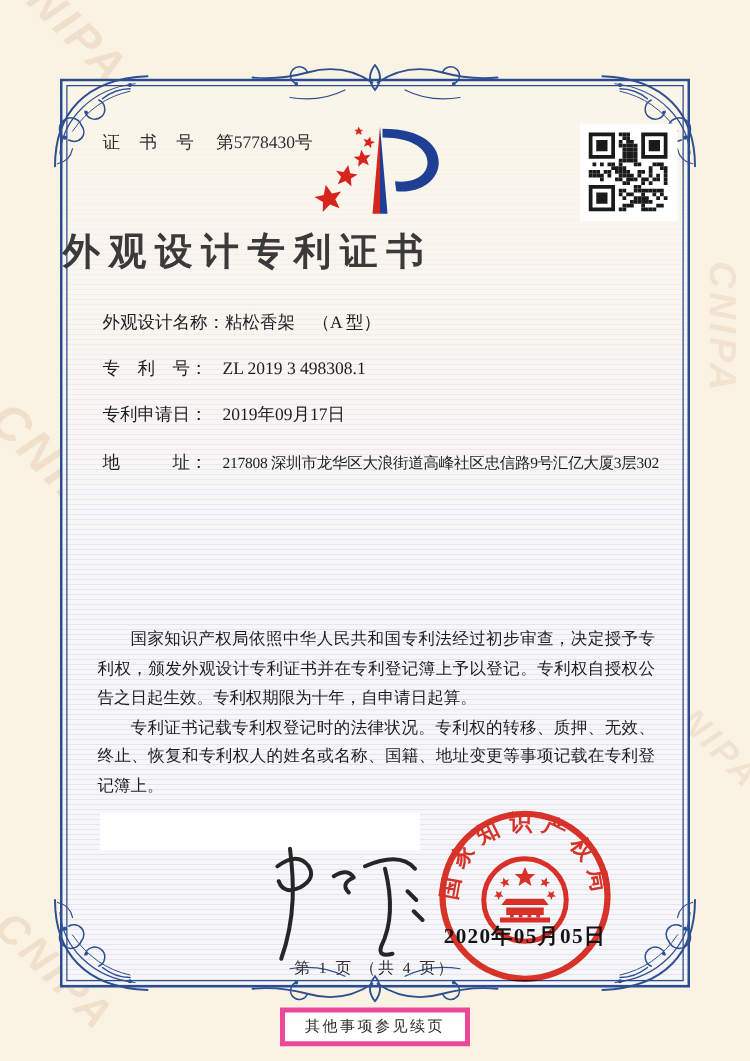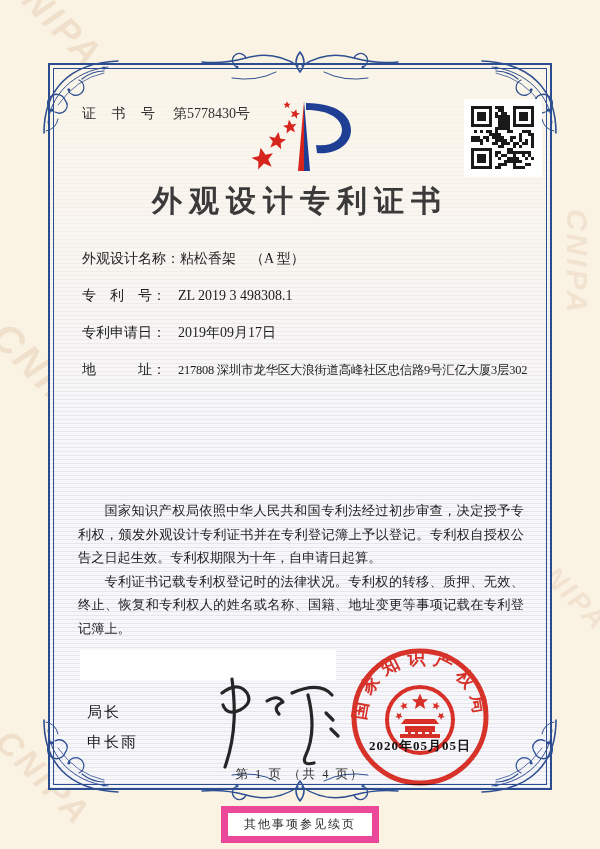--- a/index.html
+++ b/index.html
@@ -60,21 +60,21 @@
   .qr-pad{
     position:absolute;left:414px;top:34px;width:78px;height:78px;background:#ffffff;z-index:4;
   }
   .qr{position:absolute;left:7px;top:7px;width:63px;height:63px;background:#fff;}
   .qr span{position:absolute;width:3px;height:3px;background:#1a1a1a;}
   .finder{position:absolute;width:21px;height:21px;box-sizing:border-box;border:3px solid #1a1a1a;}
   .finder::after{content:'';position:absolute;left:3px;top:3px;width:9px;height:9px;background:#1a1a1a;}
   .f-tl{left:0;top:0;} .f-tr{right:0;top:0;} .f-bl{left:0;bottom:0;}
 
   .title{
-    position:absolute;left:0;top:116px;width:100%;text-align:center;
+    position:absolute;left:0;top:116px;width:100%;
     font-size:30px;font-weight:bold;letter-spacing:7px;color:#3a3a3a;z-index:4;
   }
 
   
   .fields{position:absolute;left:32px;top:183px;width:438px;z-index:4;font-size:14px;color:#1d1d1d;}
   .frow{margin-bottom:15px;line-height:22px;white-space:nowrap;}
   .frow .lab{display:inline-block;min-width:96px;}
   .frow.addr .val{font-size:12.4px;letter-spacing:-0.2px;}
   .grant{display:flex;}
   .grant .g2{margin-left:36px;}
@@ -90,31 +90,31 @@
 
   
   .sig-block{position:absolute;left:37px;top:638px;z-index:5;font-size:15px;color:#191919;letter-spacing:2px;}
   .sig-block div{margin-bottom:11px;}
   .sig-hand{position:absolute;left:142px;top:606px;z-index:5;}
 
   
   .seal{position:absolute;left:295px;top:577px;z-index:5;opacity:0.92;mix-blend-mode:multiply;}
   .seal-date{
     position:absolute;left:295px;top:672px;width:150px;text-align:center;z-index:6;
-    font-size:13px;font-weight:bold;color:#141414;letter-spacing:1px;white-space:nowrap;
+    font-size:17px;font-weight:bold;color:#141414;letter-spacing:1px;white-space:nowrap;
   }
 
   .page-num{
     position:absolute;left:0;bottom:5px;width:100%;text-align:center;z-index:4;
     font-size:12.5px;color:#2b2b2b;letter-spacing:2px;
   }
 
   .foot-note{
     position:absolute;left:50%;top:806px;transform:translateX(-50%);z-index:3;
-    background:#ffffff;border:7px solid #ec4899;padding:3px 16px;
+    background:#ffffff;border:4px solid #ec4899;padding:3px 16px;
     font-size:12px;color:#2b2b2b;letter-spacing:2px;white-space:nowrap;
   }
 </style>
 </head>
 <body>
 
 <svg width="0" height="0" style="position:absolute" aria-hidden="true">
   <defs>
     <path id="star5" d="M0,-10 L2.9,-3.2 L9.5,-3.2 L4.4,1.3 L6,8.1 L0,4.1 L-6,8.1 L-4.4,1.3 L-9.5,-3.2 L-2.9,-3.2 Z"></path>
     <symbol id="orn-corner" viewBox="0 0 84 84">
@@ -359,24 +359,20 @@
       </div>
     </div>
 
     <div class="paras">
       <p>国家知识产权局依照中华人民共和国专利法经过初步审查，决定授予专利权，颁发外观设计专利证书并在专利登记簿上予以登记。专利权自授权公告之日起生效。专利权期限为十年，自申请日起算。</p>
       <p>专利证书记载专利权登记时的法律状况。专利权的转移、质押、无效、终止、恢复和专利权人的姓名或名称、国籍、地址变更等事项记载在专利登记簿上。</p>
     </div>
 
     <div class="sticker"></div>
 
-    <div class="sig-block">
-      <div>局长</div>
-      <div>申长雨</div>
-    </div>
 
     <svg class="sig-hand" width="170" height="105" viewBox="0 0 170 105">
       <g fill="none" stroke="#151515" stroke-width="3.2" stroke-linecap="round" stroke-linejoin="round" opacity="0.92">
         <path d="M30,22 q16,-12 25,0 q6,10 -7,17 q-13,6 -17,-5"></path>
         <path d="M40,8 C43,32 45,62 33,96"></path>
         <path d="M75,30 q11,-7 16,1 q-11,5 -4,12"></path>
         <path d="M100,22 q28,-12 40,2"></path>
         <path d="M116,24 C121,44 123,66 113,86 q-3,9 9,6"></path>
         <path d="M134,42 l7,7"></path>
         <path d="M139,58 l7,7"></path>

